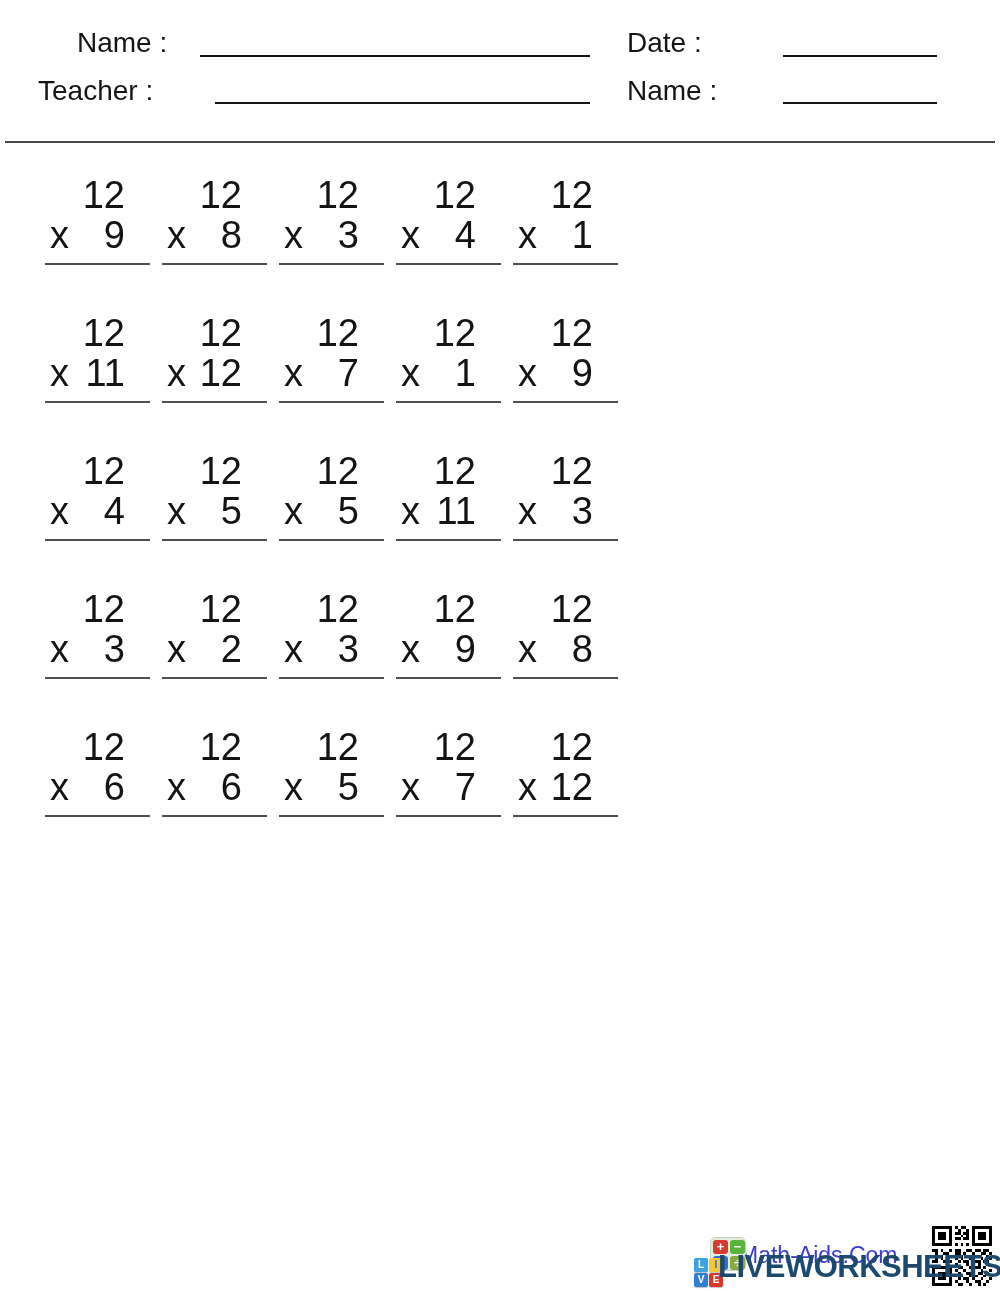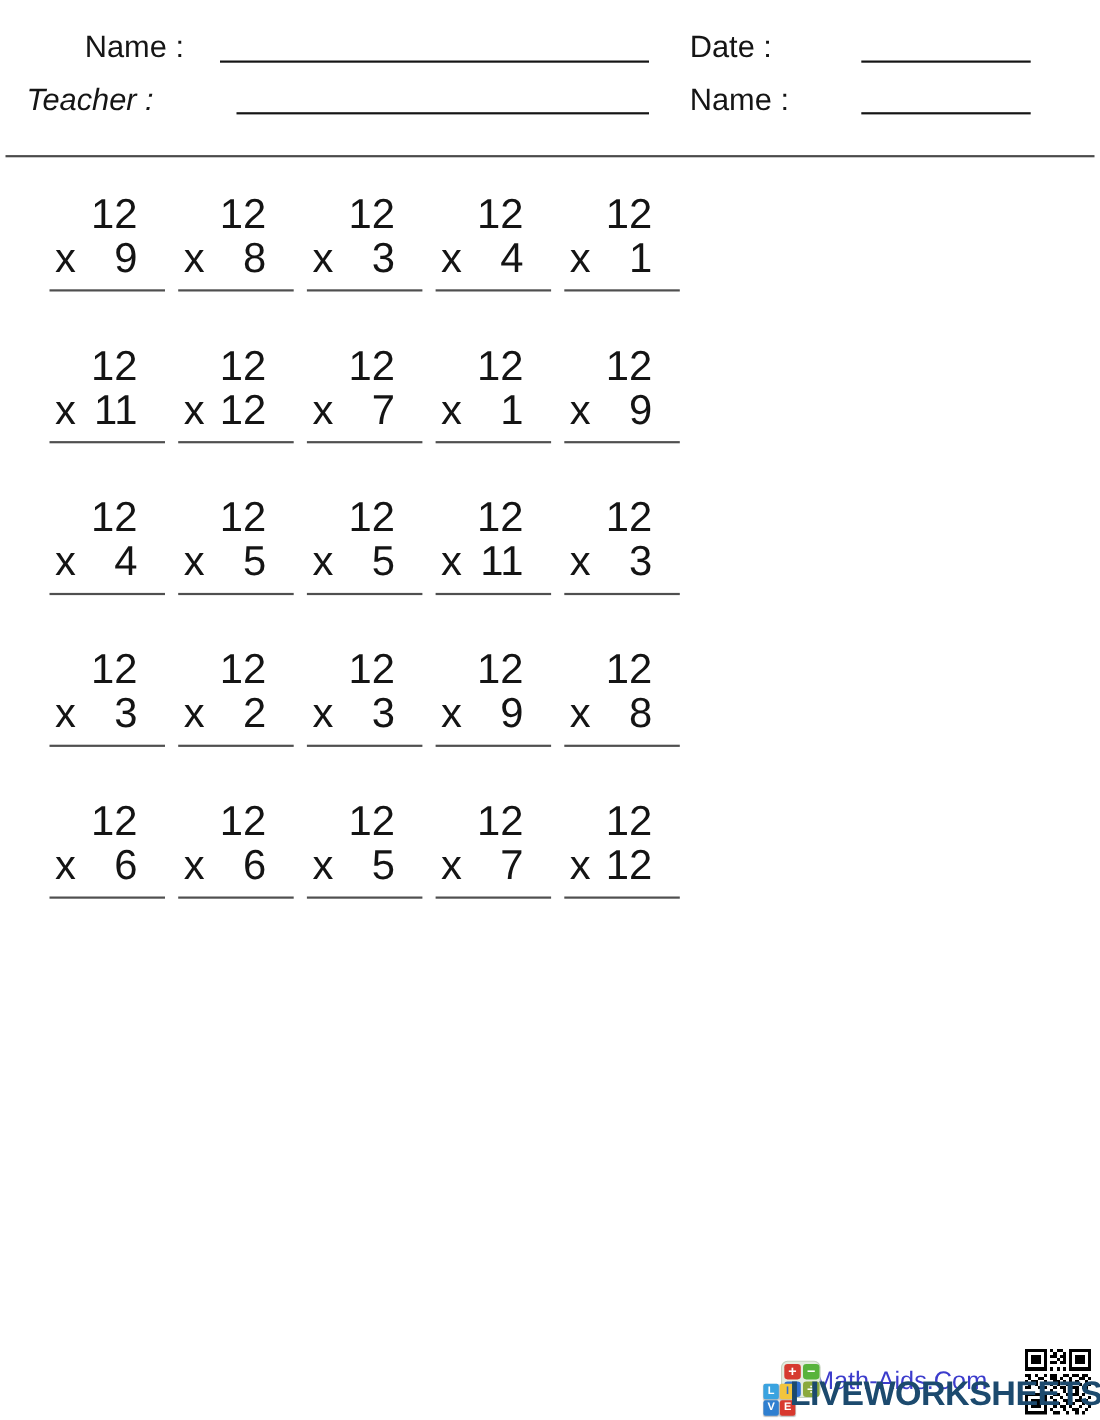--- a/index.html
+++ b/index.html
@@ -9,21 +9,21 @@
     position: relative;
     font-family: "Liberation Sans", sans-serif;
     color: #111;
     overflow: hidden;
   }
 
   
   .hdr-label { position: absolute; font-size: 28px; line-height: 34px; color: #151515; }
   .hdr-line { position: absolute; height: 0; border-bottom: 2px solid #151515; }
   #name-label    { left: 38px;  top: 26px; margin-left: 39px; }
-  #teacher-label { left: 24px;  top: 74px; font-style: italic; }
+  #teacher-label { left: 38px;  top: 74px; }
   #score-label   { left: 627px; top: 26px; }
   #date-label    { left: 627px; top: 74px; }
   #name-line     { left: 200px; top: 55px;  width: 390px; }
   #teacher-line  { left: 215px; top: 102px; width: 375px; }
   #score-line    { left: 783px; top: 55px;  width: 154px; }
   #date-line     { left: 783px; top: 102px; width: 154px; }
   #header-divider { position: absolute; left: 5px; top: 141px; width: 990px; border-bottom: 2px solid #4a4a4a; }
 
   
   #problems-grid {

